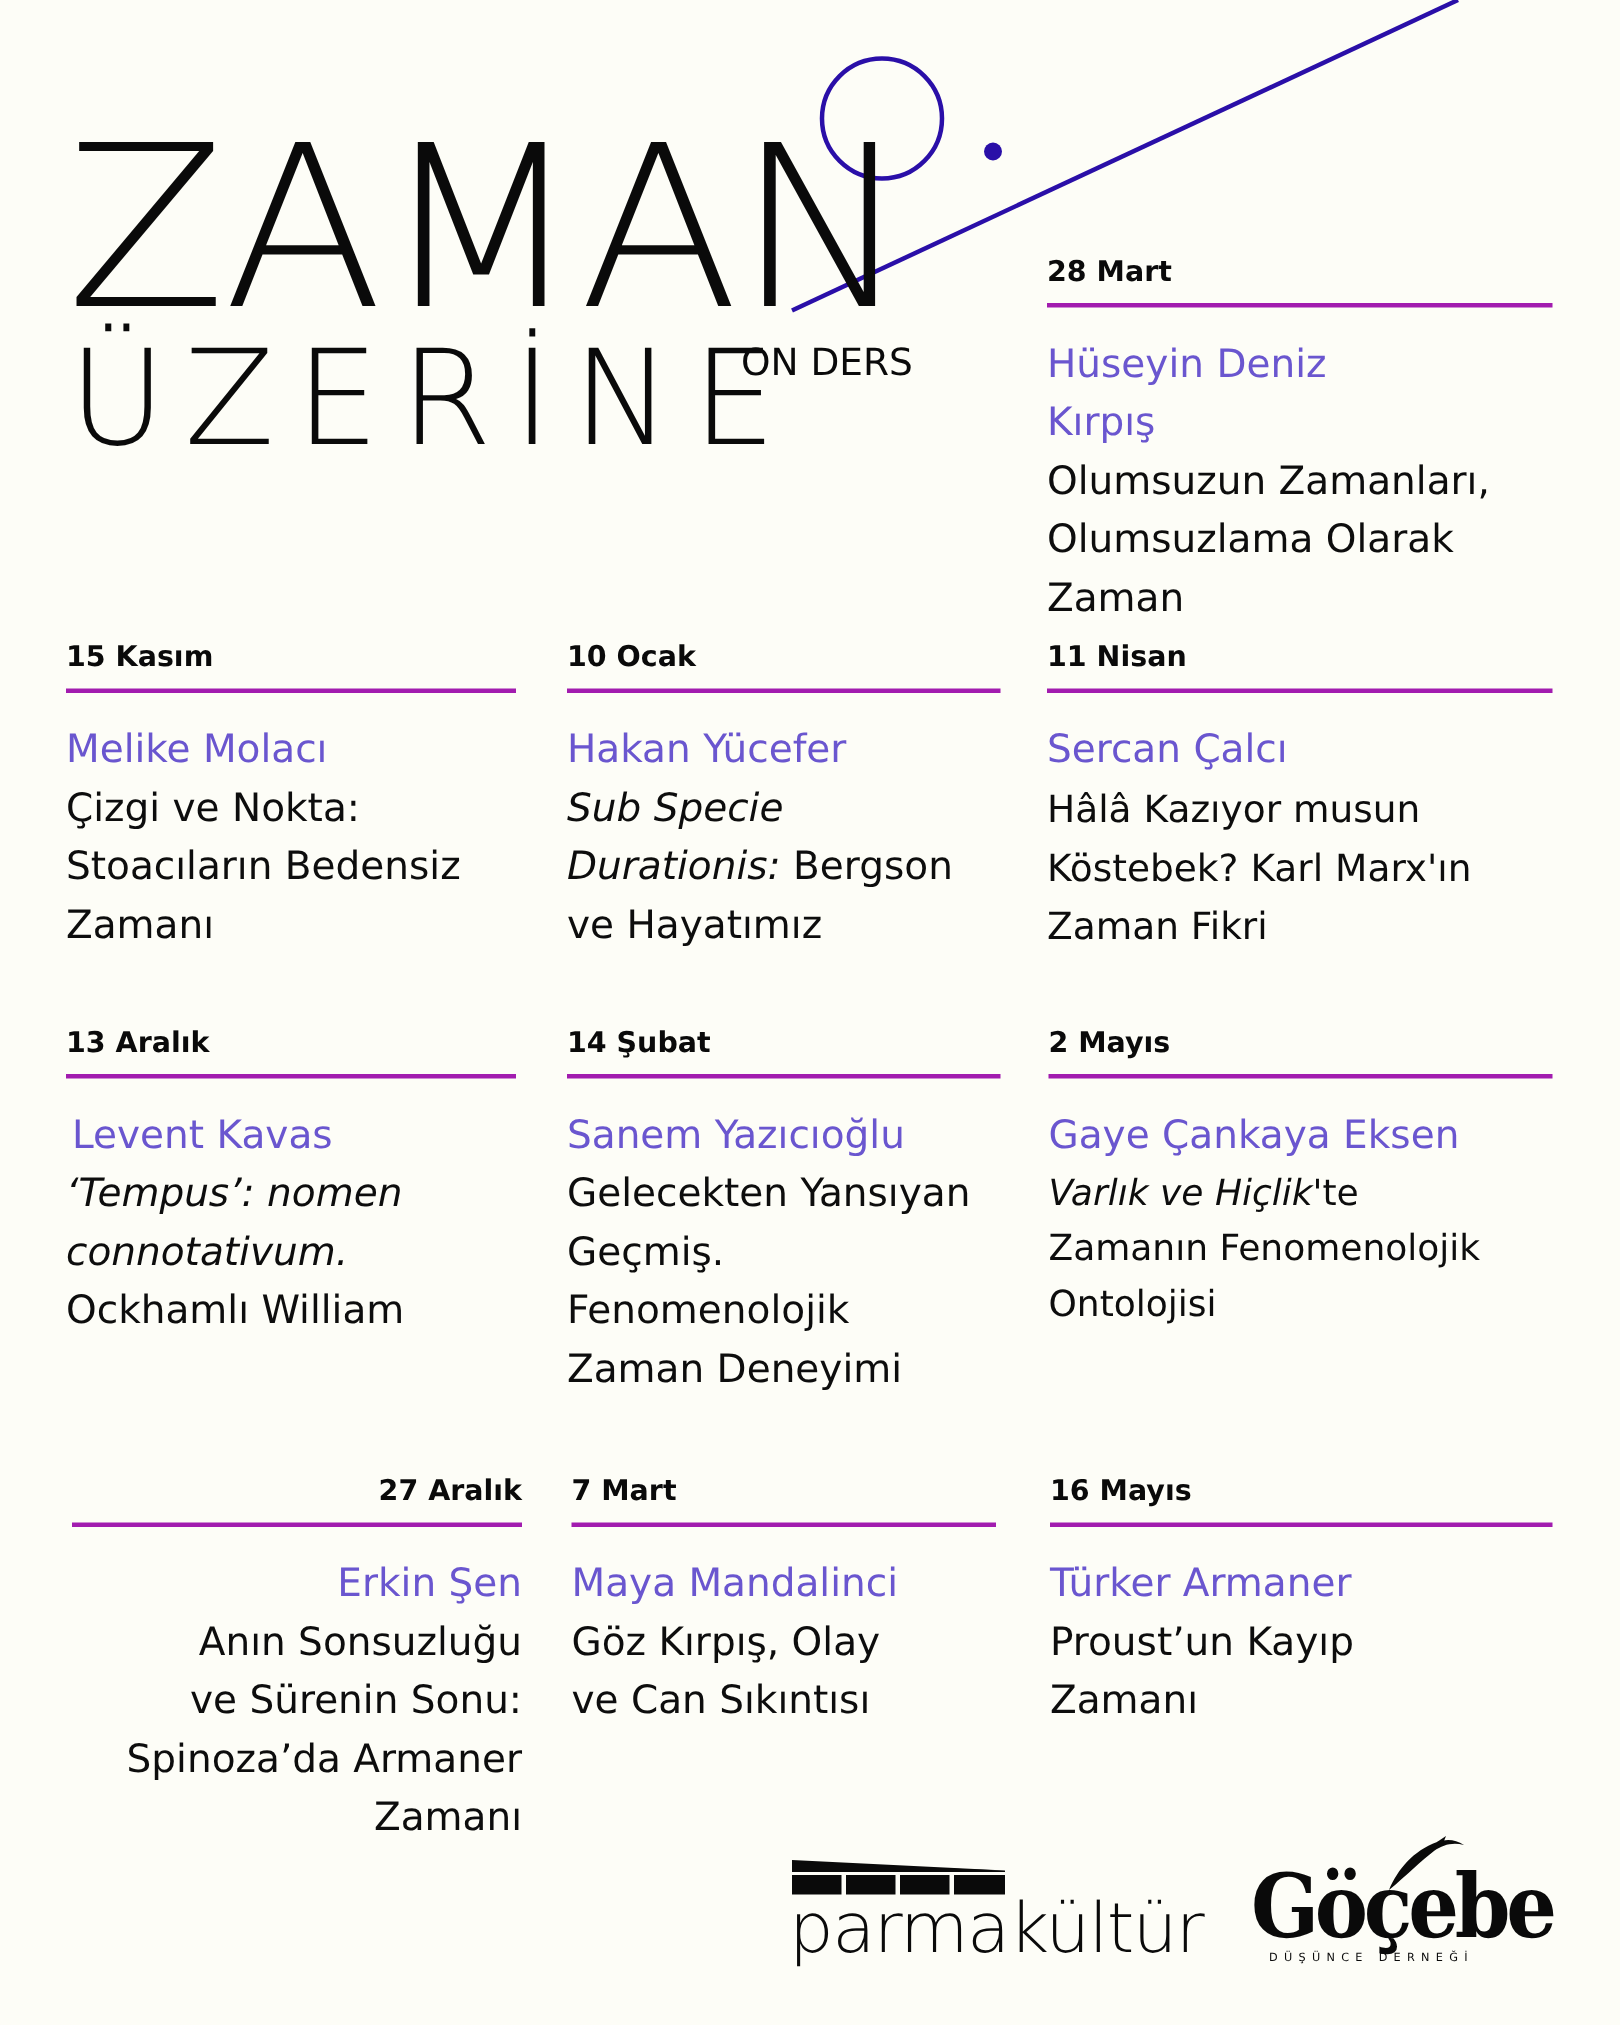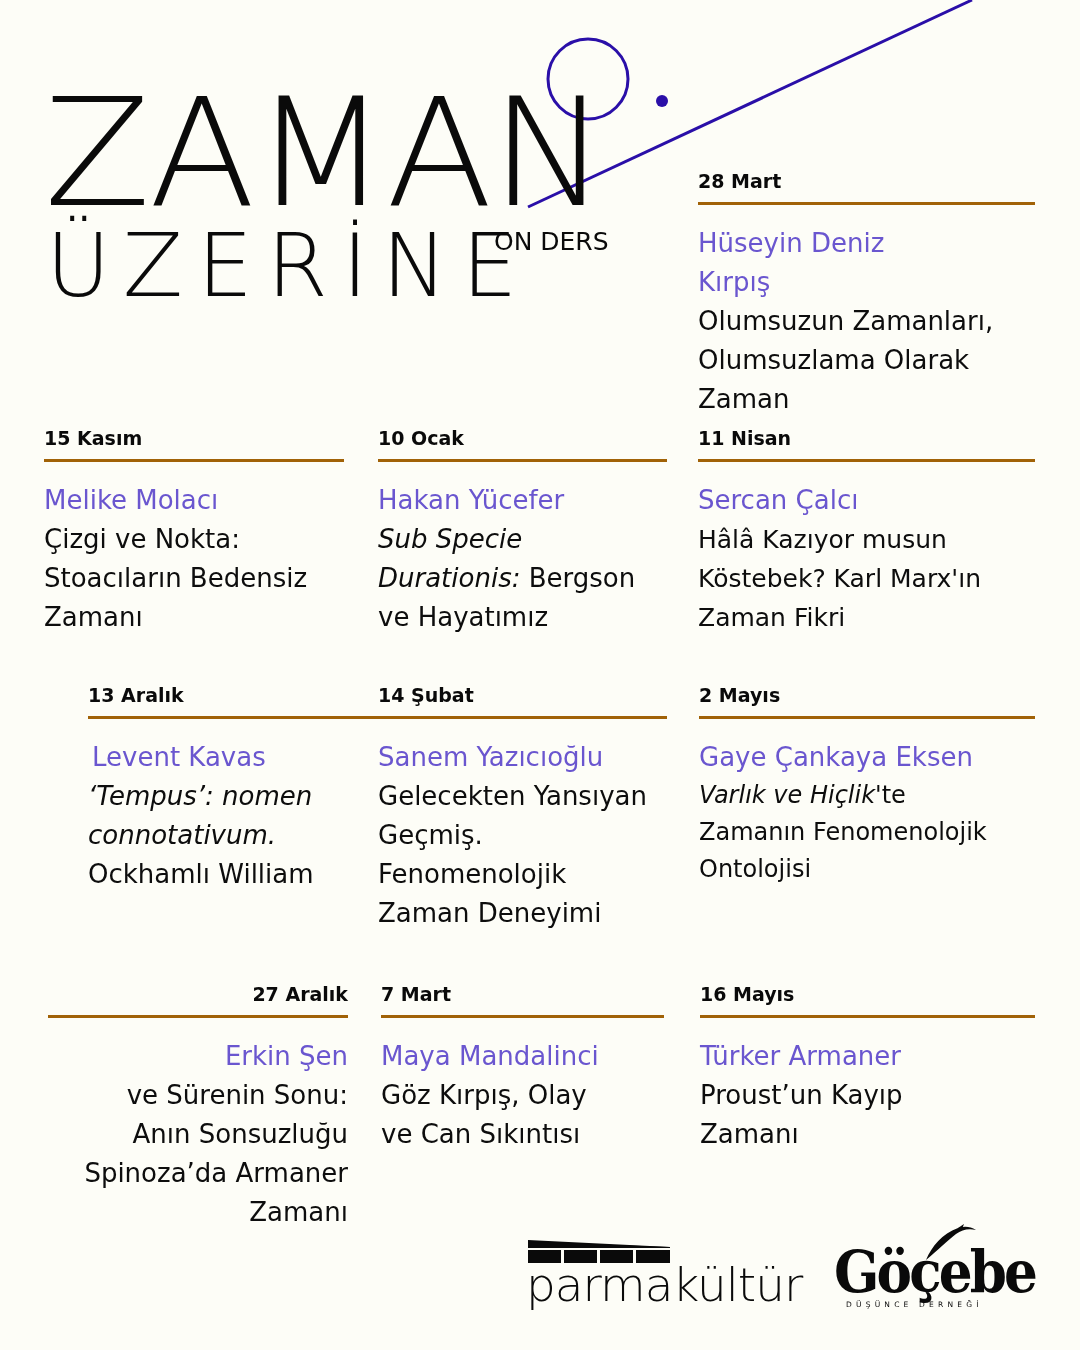--- a/index.html
+++ b/index.html
@@ -25,21 +25,21 @@
   .title-tag {
     position: absolute; left: 494px; top: 228px;
     font-family: "DejaVu Sans", sans-serif; font-size: 25px; line-height: 28px;
     color: #0a0a0a; letter-spacing: 0px; white-space: nowrap;
   }
 
   .card { position: absolute; }
   .card .date {
     font-family: "DejaVu Sans", sans-serif; font-weight: bold;
     font-size: 19px; line-height: 22px; color: #0a0a0a;
-    padding-bottom: 10px; border-bottom: 3px solid #a16207;
+    padding-bottom: 10px; border-bottom: 3px solid #a21caf;
     white-space: nowrap;
   }
   .card .speaker {
     margin-top: 19px;
     font-family: "DejaVu Sans", sans-serif; font-size: 26px; line-height: 39px;
     color: #6a56cf; white-space: nowrap;
   }
   .card .topic {
     font-family: "DejaVu Sans", sans-serif; font-size: 26px; line-height: 39px;
     color: #0d0d0d;
@@ -85,36 +85,36 @@
 <div class="card" style="left:44px; top:427px; width:300px;">
   <div class="date">15 Kasım</div>
   <div class="speaker">Melike Molacı</div>
   <div class="topic">
     <span class="line"><span>Çizgi ve Nokta:</span></span>
     <span class="line"><span>Stoacıların Bedensiz</span></span>
     <span class="line"><span>Zamanı</span></span>
   </div>
 </div>
 
-<div class="card" style="left:44px; top:684px; width:300px;margin-left:44px;">
+<div class="card" style="left:44px; top:684px; width:300px;">
   <div class="date">13 Aralık</div>
   <div class="speaker" style="padding-left:4px;">Levent Kavas</div>
   <div class="topic">
     <span class="line"><i>‘Tempus’: nomen</i></span>
     <span class="line"><i>connotativum.</i></span>
     <span class="line"><span>Ockhamlı William</span></span>
   </div>
 </div>
 
 <div class="card" style="left:48px; top:983px; width:300px;text-align:right;">
   <div class="date">27 Aralık</div>
   <div class="speaker">Erkin Şen</div>
   <div class="topic">
+    <span class="line"><span>Anın Sonsuzluğu</span></span>
     <span class="line"><span>ve Sürenin Sonu:</span></span>
-    <span class="line"><span>Anın Sonsuzluğu</span></span>
     <span class="line"><span>Spinoza’da Armaner</span></span>
     <span class="line"><span>Zamanı</span></span>
   </div>
 </div>
 
 <div class="card" style="left:378px; top:427px; width:289px;">
   <div class="date">10 Ocak</div>
   <div class="speaker">Hakan Yücefer</div>
   <div class="topic">
     <span class="line"><i>Sub Specie</i></span>

